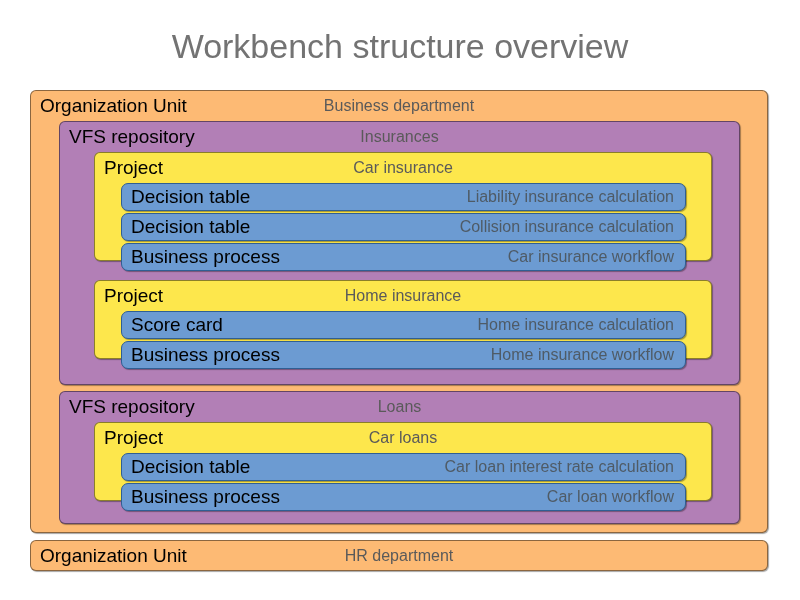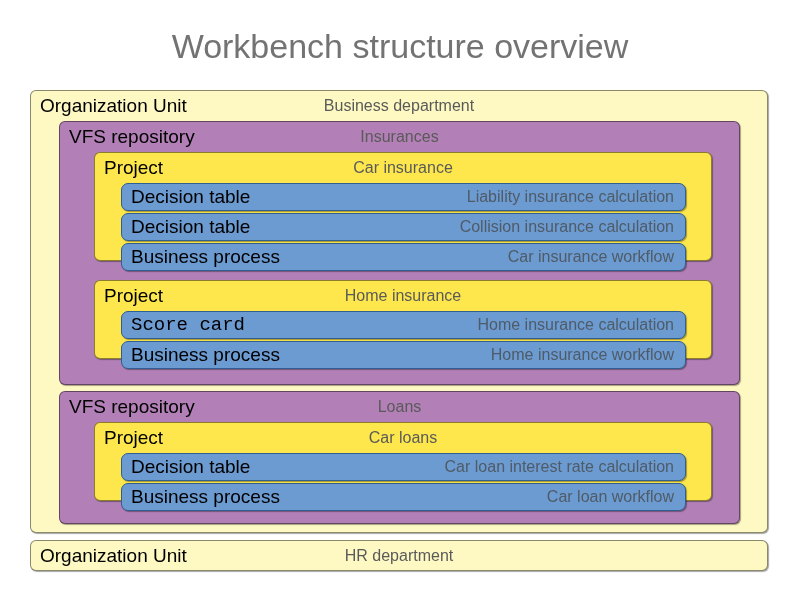--- a/index.html
+++ b/index.html
@@ -38,21 +38,21 @@
 
   
   .box {
     position: absolute;
     box-sizing: border-box;
     border-radius: 6px;
     border: 1px solid rgba(0,0,0,0.45);
     box-shadow: 1px 1px 1px rgba(0,0,0,0.35);
   }
 
-  .org-unit { background: #fef9c3; }
+  .org-unit { background: #fdba74; }
   .vfs      { background: #b27fb6; }
   .project  { background: #fde74c; }
   .asset    { background: #6c9bd2; border-color:#2f5f93; border-radius: 7px;}
 
   
   .row-head {
     position: absolute;
     left: 0;
     top: 0;
     width: 100%;
@@ -134,21 +134,21 @@
         </div>
       </div>
 
       <div class="box project" style="left:34px; top:158px; width:618px; height:79px;">
         <div class="row-head">
           <span class="type-label">Project</span>
           <span class="name-label">Home insurance</span>
         </div>
 
         <div class="box asset" style="left:26px; top:30px; width:565px; height:28px;">
-          <span class="type-label" style="height:20px;line-height:26px;font-family:Liberation Mono, monospace;">Score card</span>
+          <span class="type-label" style="height:20px;line-height:26px;">Score card</span>
           <span class="name-label" style="height:38px;line-height:26px;">Home insurance calculation</span>
         </div>
         <div class="box asset" style="left:26px; top:60px; width:565px; height:28px;">
           <span class="type-label" style="height:26px;line-height:26px;">Business process</span>
           <span class="name-label" style="height:26px;line-height:26px;">Home insurance workflow</span>
         </div>
       </div>
     </div>
 
     <div class="box vfs" style="left:28px; top:300px; width:681px; height:133px;">

